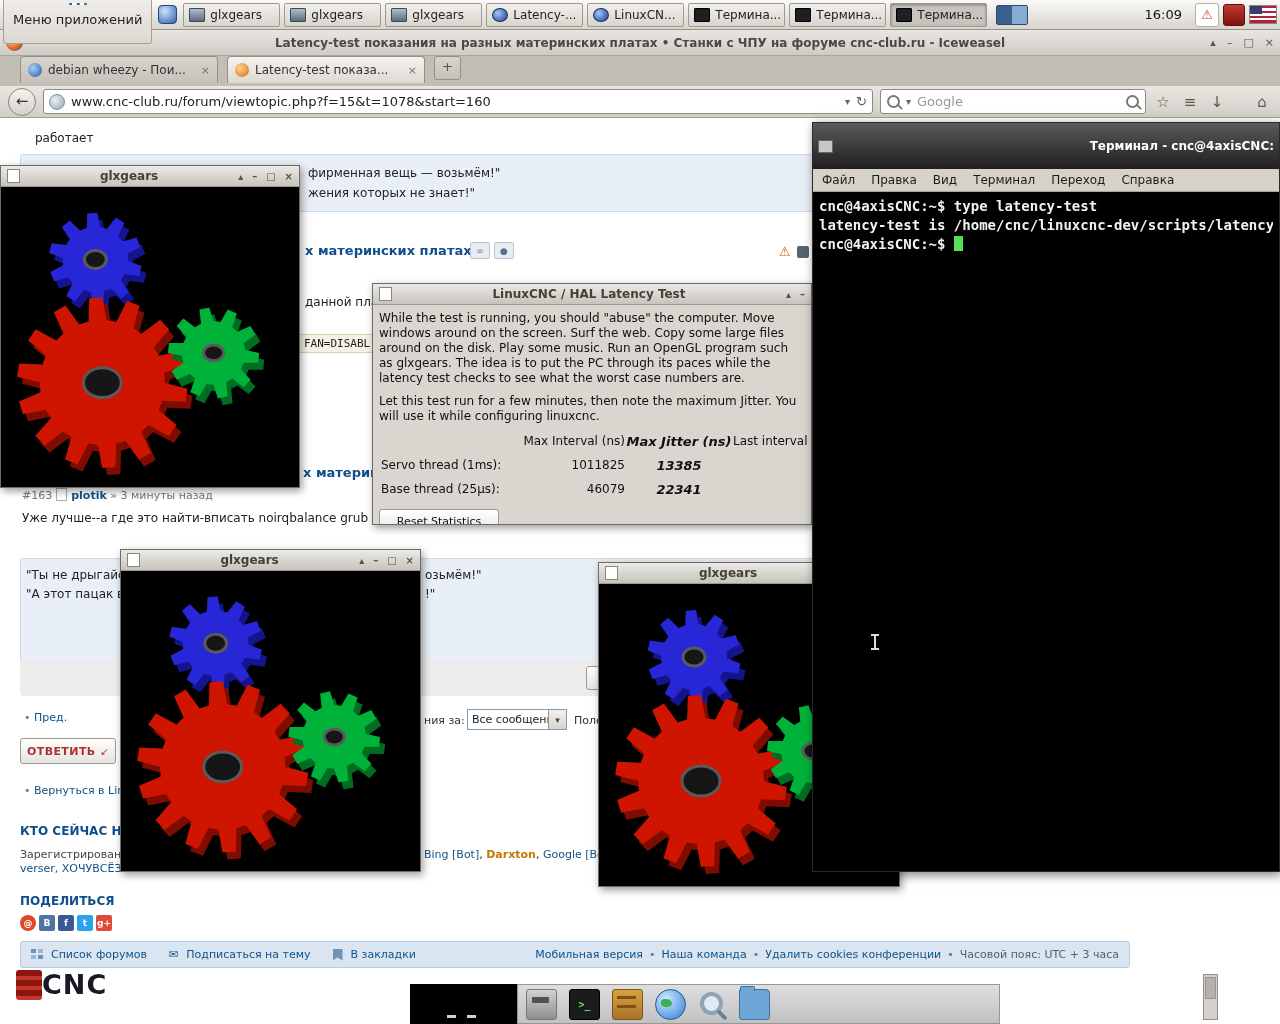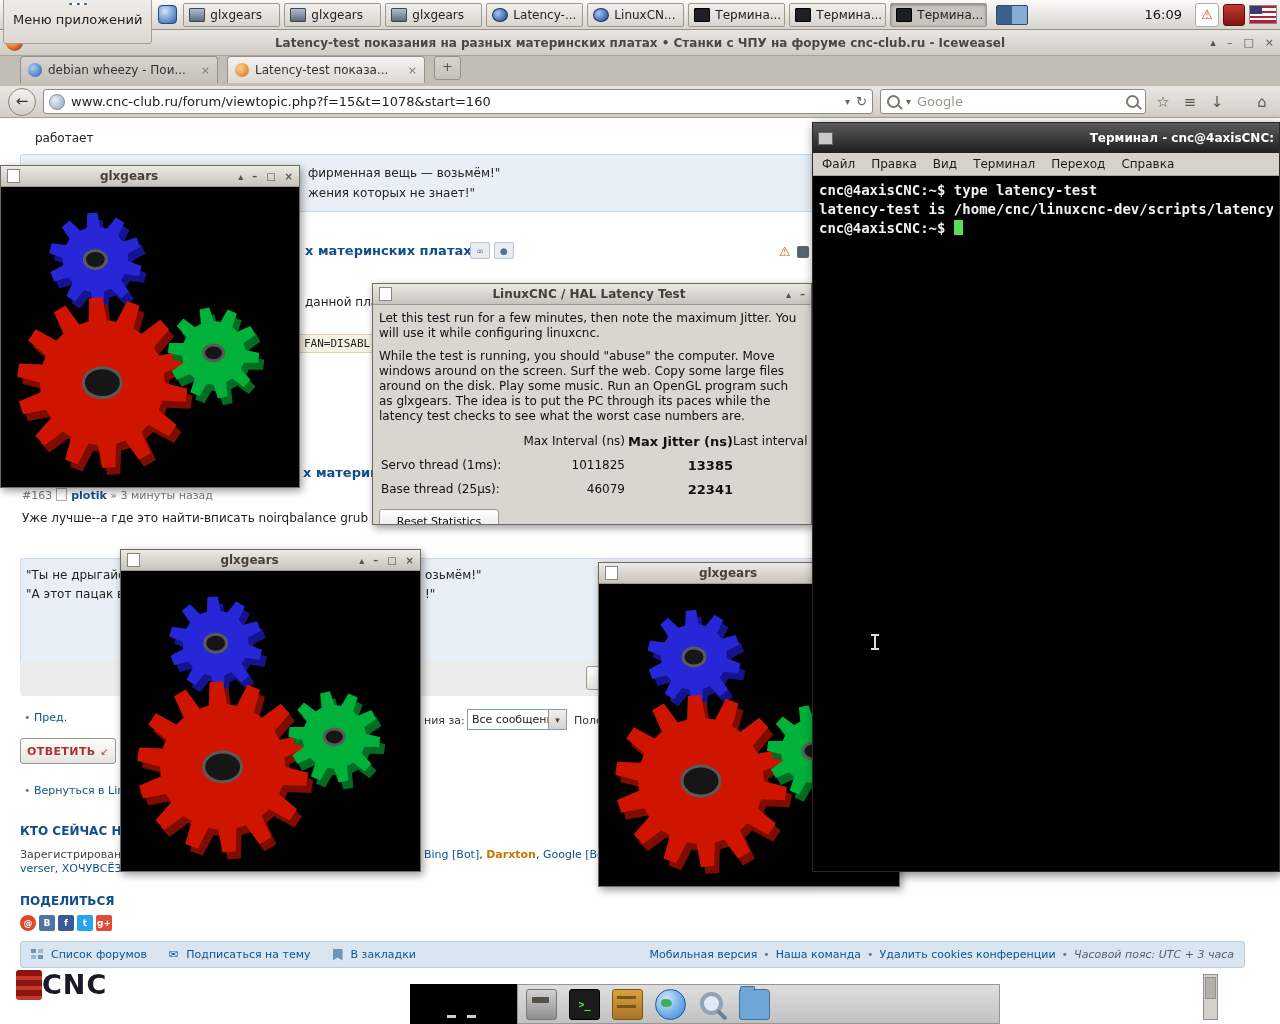--- a/index.html
+++ b/index.html
@@ -98,21 +98,21 @@
   .btn{position:absolute;border:1px solid #9d998f;border-radius:3px;background:linear-gradient(#ffffff,#e6e4e0);
     display:flex;align-items:center;justify-content:center;gap:5px;font-size:11px;box-sizing:border-box;}
   .reply{color:#b03030;font-weight:bold;letter-spacing:.4px;}
   .soc{display:inline-flex;align-items:center;justify-content:center;width:16px;height:16px;border-radius:2px;
     color:#fff;font-size:9px;font-weight:bold;margin-right:3px;}
   .soc:nth-child(1){background:#e0452c;border-radius:50%;}
   .soc:nth-child(2){background:#4c75a3;}
   .soc:nth-child(3){background:#3b5998;}
   .soc:nth-child(4){background:#2aa3ef;}
   .soc:nth-child(5){background:#dd4b39;}
-  #footerbar{position:absolute;left:20px;top:823px;width:1225px;height:27px;background:#d9e6f2;
+  #footerbar{position:absolute;left:20px;top:823px;width:1110px;height:27px;background:#d9e6f2;
     border:1px solid #b7cde0;border-radius:3px;display:flex;align-items:center;gap:8px;
     padding:0 10px;box-sizing:border-box;font-size:11px;}
   .ic-grid{width:12px;height:11px;background:
     linear-gradient(#6f94b4 0 0) 0 0/5px 4px no-repeat,
     linear-gradient(#9db9d2 0 0) 7px 0/5px 4px no-repeat,
     linear-gradient(#9db9d2 0 0) 0 6px/5px 4px no-repeat,
     linear-gradient(#6f94b4 0 0) 7px 6px/5px 4px no-repeat;}
   .ic-bm{width:10px;height:12px;background:#6f94b4;clip-path:polygon(0 0,100% 0,100% 100%,50% 75%,0 100%);}
   .sep{color:#66788a;margin:0 6px;}
   .logo-ico{width:26px;height:30px;border-radius:3px;background:repeating-linear-gradient(180deg,#8d1510 0 6px,#c4372b 6px 10px);}
@@ -131,30 +131,30 @@
   .gears-canvas{background:#000;}
   .gears-canvas svg{display:block;}
 
   
   #latwin{left:372px;top:283px;width:440px;height:242px;z-index:12;overflow:hidden;}
   #latwin .body{padding:6px 6px 0 6px;font-size:12px;line-height:15px;color:#111;}
   #latwin p{margin:0 0 8px 0;}
   .lat-grid{display:grid;grid-template-columns:132px 112px 108px 95px;row-gap:9px;align-items:center;
     margin:10px 0 0 2px;font-size:12px;}
   .lat-grid .r{text-align:right;}
-  .lat-grid .c{text-align:right;}
+  .lat-grid .c{text-align:center;font-style:italic;}
   .lat-grid .b{font-weight:bold;font-size:13px;}
   .lat-grid .h4{white-space:nowrap;overflow:visible;}
   #resetbtn{position:static;margin:12px 0 0 0;width:120px;height:25px;}
 
   
   #termwin{position:absolute;left:812px;top:122px;width:468px;height:750px;z-index:20;
     background:#000;border:1px solid #2a2a2a;box-sizing:border-box;box-shadow:2px 3px 10px rgba(0,0,0,.5);}
   #termtitle{height:22px;background:linear-gradient(#5a5a5a,#1f1f1f);display:flex;align-items:center;
-    padding:4px 5px;gap:12px;}
+    padding:12px 5px;gap:12px;}
   #termtitle .ico{width:13px;height:11px;background:#c8c8c8;border:1px solid #666;}
   #termtitle .t{margin-left:auto;color:#fff;font-weight:bold;font-size:12px;white-space:nowrap;}
   #termmenu{height:22px;background:#d6d2ca;border-bottom:1px solid #a8a49c;display:flex;align-items:center;
     gap:16px;padding:0 9px;font-size:12px;color:#1c1c1c;}
   #termbody{padding:5px 6px;font-family:"DejaVu Sans Mono","Liberation Mono",monospace;
     font-size:14px;font-weight:bold;color:#f2f2f2;line-height:19px;}
   #termbody .ln{white-space:pre;overflow:hidden;}
   .cursor{display:inline-block;width:9px;height:15px;background:#54e054;vertical-align:-2px;}
   .ibeam{position:absolute;left:58px;top:511px;width:8px;height:16px;}
   .ibeam::before{content:"";position:absolute;left:3px;top:2px;width:2px;height:12px;background:#ddd;}
@@ -251,21 +251,21 @@
   </div>
 
   <div id="footerbar">
     <span class="ic-grid"></span>
     <span class="link">Список форумов</span>
     <span class="link" style="margin-left:14px;">✉</span>
     <span class="link">Подписаться на тему</span>
     <span class="ic-bm" style="margin-left:14px;"></span>
     <span class="link">В закладки</span>
     <span style="margin-left:auto;">
-      <span class="link">Мобильная версия</span><span class="sep">•</span><span class="link">Наша команда</span><span class="sep">•</span><span class="link">Удалить cookies конференции</span><span class="sep">•</span><span style="color:#55606a;font-style:italic;">Часовой пояс: UTC + 3 часа</span>
+      <span class="link">Мобильная версия</span><span class="sep">•</span><span class="link">Наша команда</span><span class="sep">•</span><span class="link">Удалить cookies конференции</span><span class="sep">•</span><span style="color:#55606a;">Часовой пояс: UTC + 3 часа</span>
     </span>
   </div>
 
   <div id="cnclogo">
     <span class="logo-ico"></span>
     <span class="t">CNC</span>
   </div>
   <div class="scrollfrag">
       <span class="thumb"></span>
     </div>
@@ -397,22 +397,22 @@
 <div class="xwin" id="latwin">
   <div class="xtitle">
     <span class="doc"></span>
     <span class="t">LinuxCNC / HAL Latency Test</span>
     <span class="xctl">
       <span>▴</span>
       <span>–</span>
     </span>
   </div>
   <div class="body">
+    <p>While the test is running, you should "abuse" the computer. Move windows around on the screen. Surf the web. Copy some large files around on the disk. Play some music. Run an OpenGL program such as glxgears. The idea is to put the PC through its paces while the latency test checks to see what the worst case numbers are.</p>
     <p>Let this test run for a few minutes, then note the maximum Jitter.  You will use it while configuring linuxcnc.</p>
-    <p>While the test is running, you should "abuse" the computer. Move windows around on the screen. Surf the web. Copy some large files around on the disk. Play some music. Run an OpenGL program such as glxgears. The idea is to put the PC through its paces while the latency test checks to see what the worst case numbers are.</p>
     <div class="lat-grid">
       <span></span>
       <span class="r">Max Interval (ns)</span>
       <span class="c b">Max Jitter (ns)</span>
       <span class="h4">Last interval (ns)</span>
 
       <span>Servo thread (1ms):</span>
       <span class="r">1011825</span>
       <span class="c b">13385</span>
       <span class="r">9</span>

